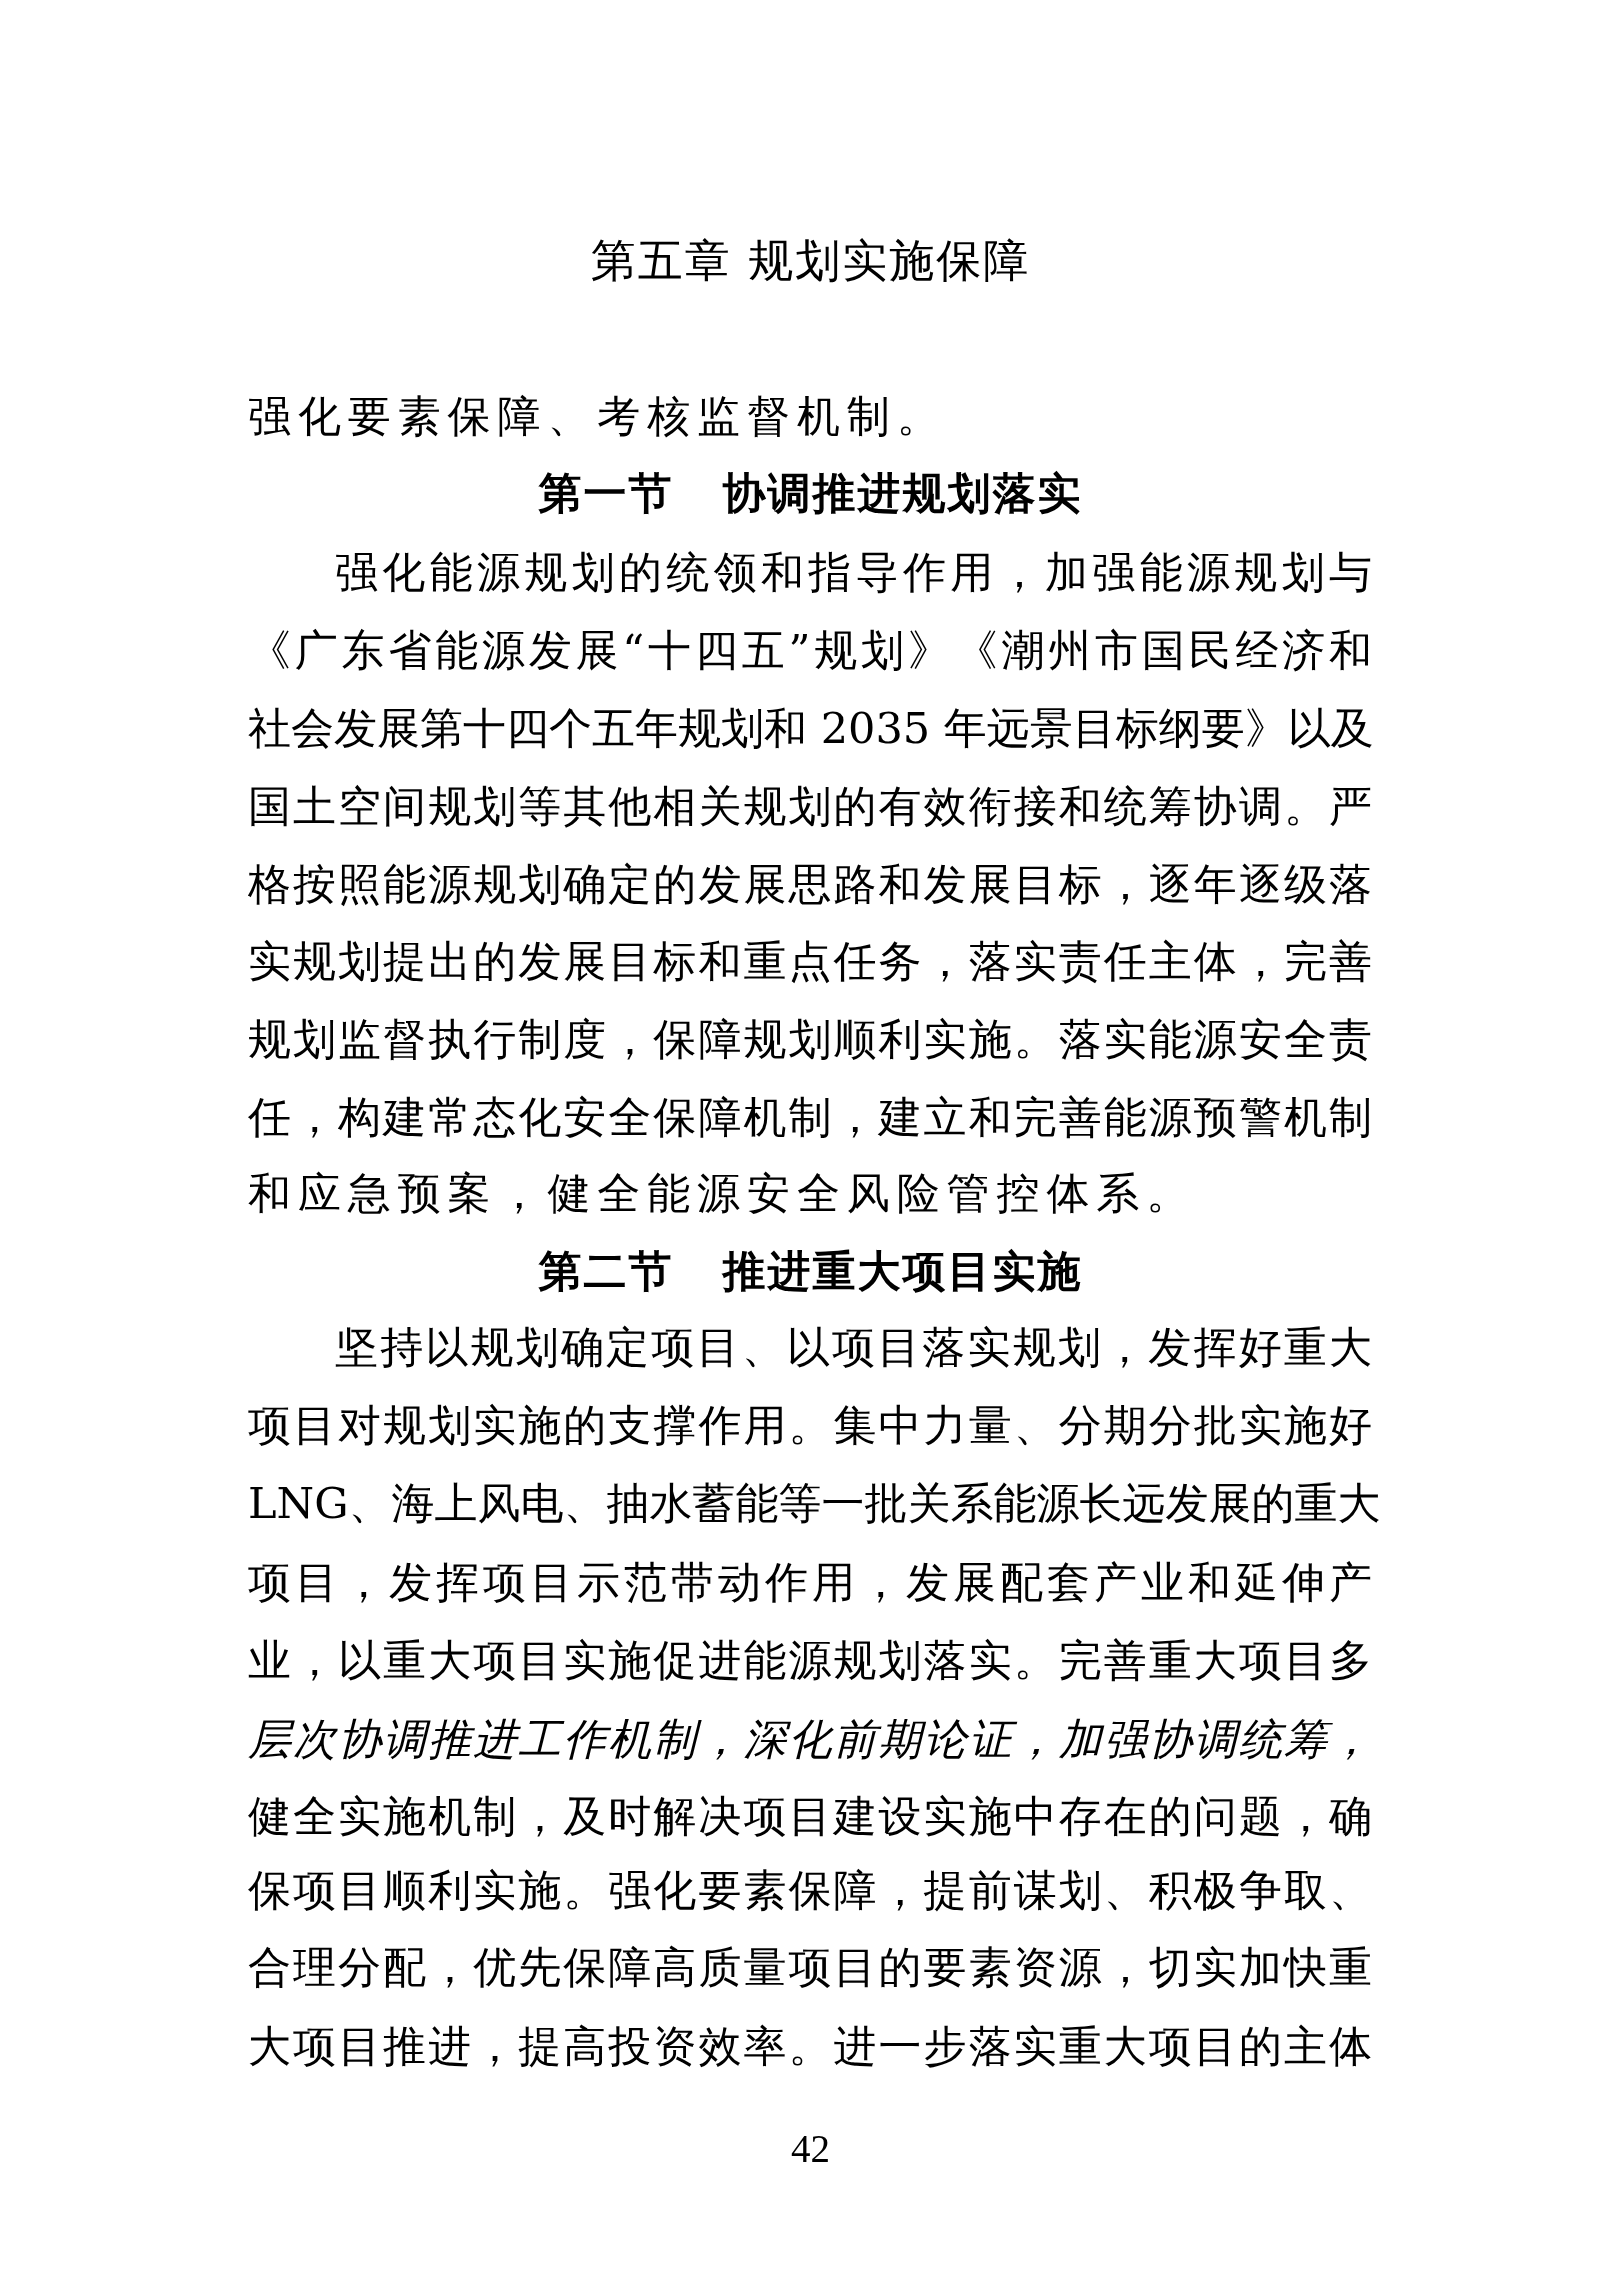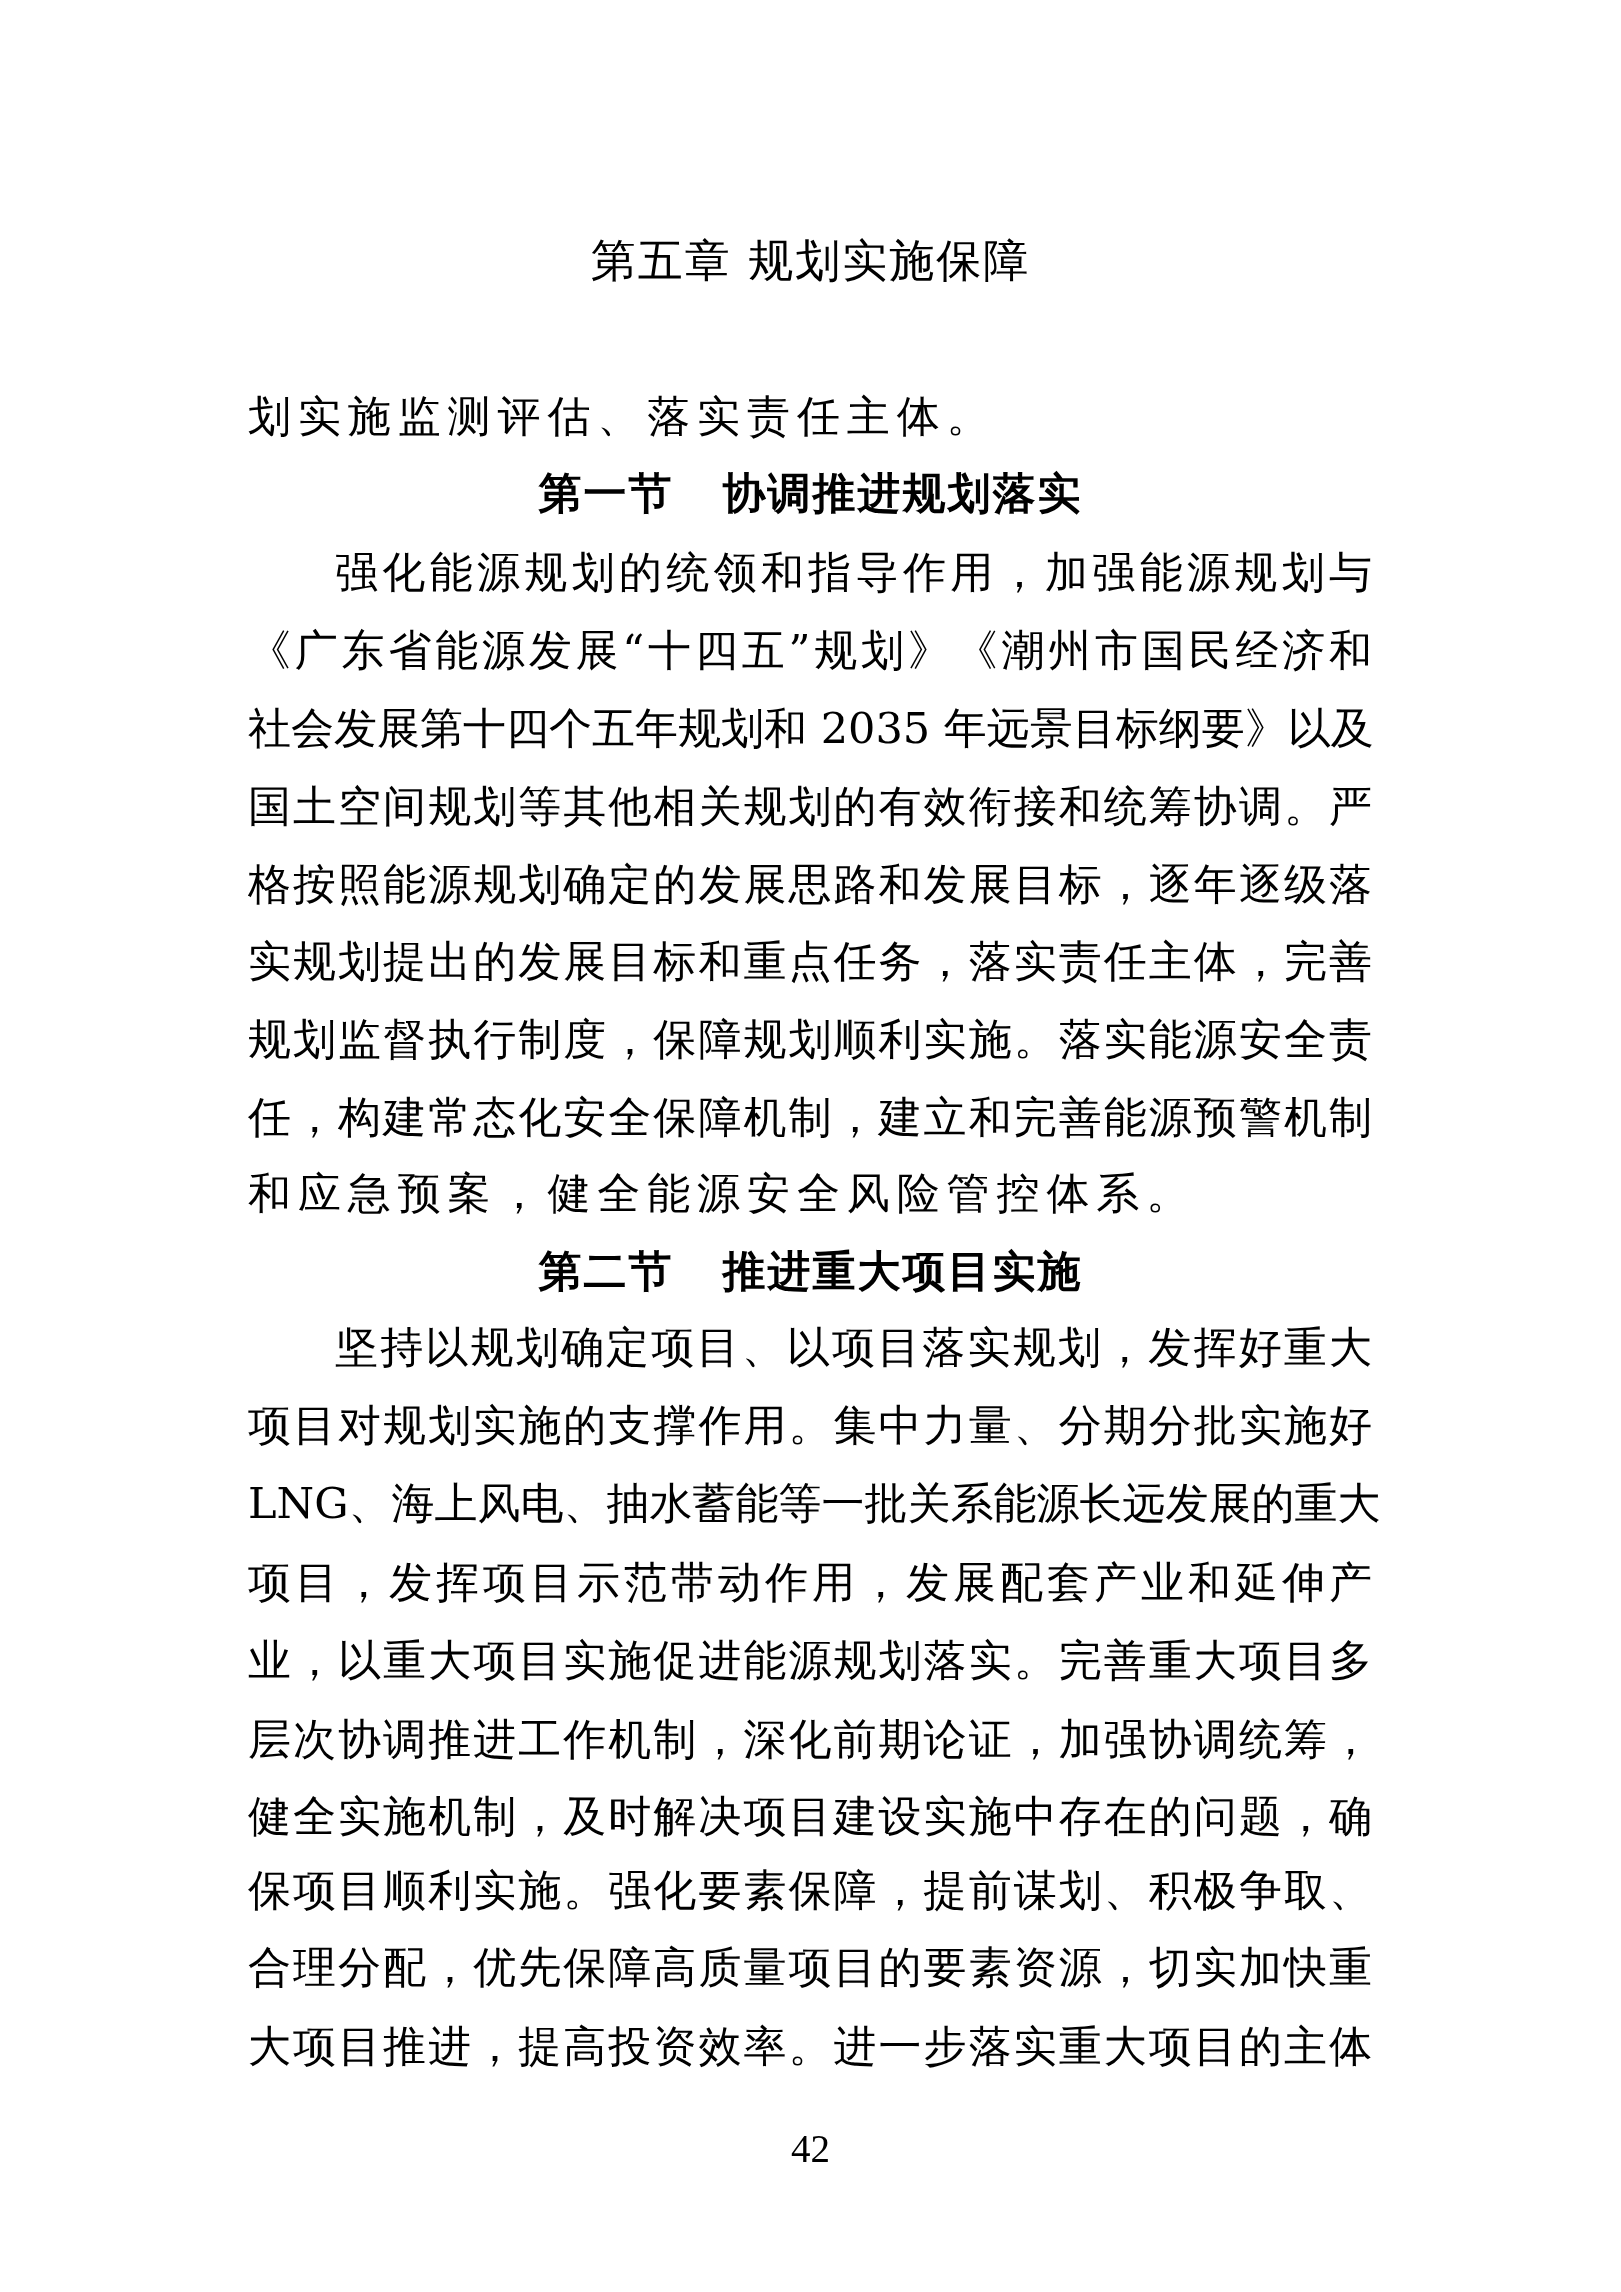--- a/index.html
+++ b/index.html
@@ -84,21 +84,21 @@
       line-height: 49px;
     }
   </style>
 </head>
 <body>
 
 <div class="page">
 
   <div class="chapter-title" style="top:214px;">第五章 规划实施保障</div>
 
-  <div class="line last" style="top:370px;">划实施监测评估、落实责任主体。</div>
+  <div class="line last" style="top:370px;">强化要素保障、考核监督机制。</div>
 
   <div class="section-title" style="top:447px;">
     <span>第一节</span><span class="gap"></span><span>协调推进规划落实</span>
   </div>
 
   <div class="line indent" style="top:526px;">强化能源规划的统领和指导作用，加强能源规划与</div>
   <div class="line" style="top:604px;">《广东省能源发展“十四五”规划》《潮州市国民经济和</div>
   <div class="line" style="top:682px;">社会发展第十四个五年规划和 2035 年远景目标纲要》以及</div>
   <div class="line" style="top:838px;">格按照能源规划确定的发展思路和发展目标，逐年逐级落</div>
   <div class="line" style="top:760px;">国土空间规划等其他相关规划的有效衔接和统筹协调。严</div>
@@ -109,21 +109,21 @@
 
   <div class="section-title" style="top:1225px;">
     <span>第二节</span><span class="gap"></span><span>推进重大项目实施</span>
   </div>
 
   <div class="line indent" style="top:1301px;">坚持以规划确定项目、以项目落实规划，发挥好重大</div>
   <div class="line" style="top:1379px;">项目对规划实施的支撑作用。集中力量、分期分批实施好</div>
   <div class="line" style="top:1457px;">LNG、海上风电、抽水蓄能等一批关系能源长远发展的重大</div>
   <div class="line" style="top:1536px;">项目，发挥项目示范带动作用，发展配套产业和延伸产</div>
   <div class="line" style="top:1614px;">业，以重大项目实施促进能源规划落实。完善重大项目多</div>
-  <div class="line" style="top:1693px;">层次协调推进工作机制，深化前期论证，加强协调统筹，</div>
+  <div class="line" style="top:1693px;font-style:italic;">层次协调推进工作机制，深化前期论证，加强协调统筹，</div>
   <div class="line" style="top:1770px;">健全实施机制，及时解决项目建设实施中存在的问题，确</div>
   <div class="line" style="top:1844px;">保项目顺利实施。强化要素保障，提前谋划、积极争取、</div>
   <div class="line" style="top:1921px;">合理分配，优先保障高质量项目的要素资源，切实加快重</div>
   <div class="line" style="top:2000px;">大项目推进，提高投资效率。进一步落实重大项目的主体</div>
 
   <div class="page-number">42</div>
 
 </div>
 
 

